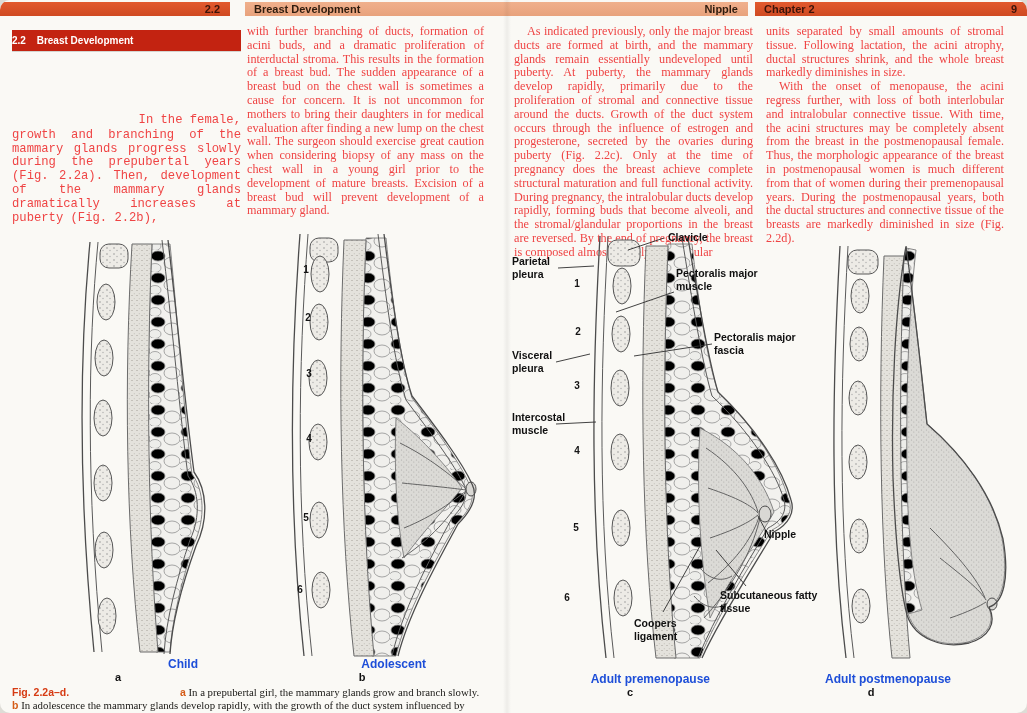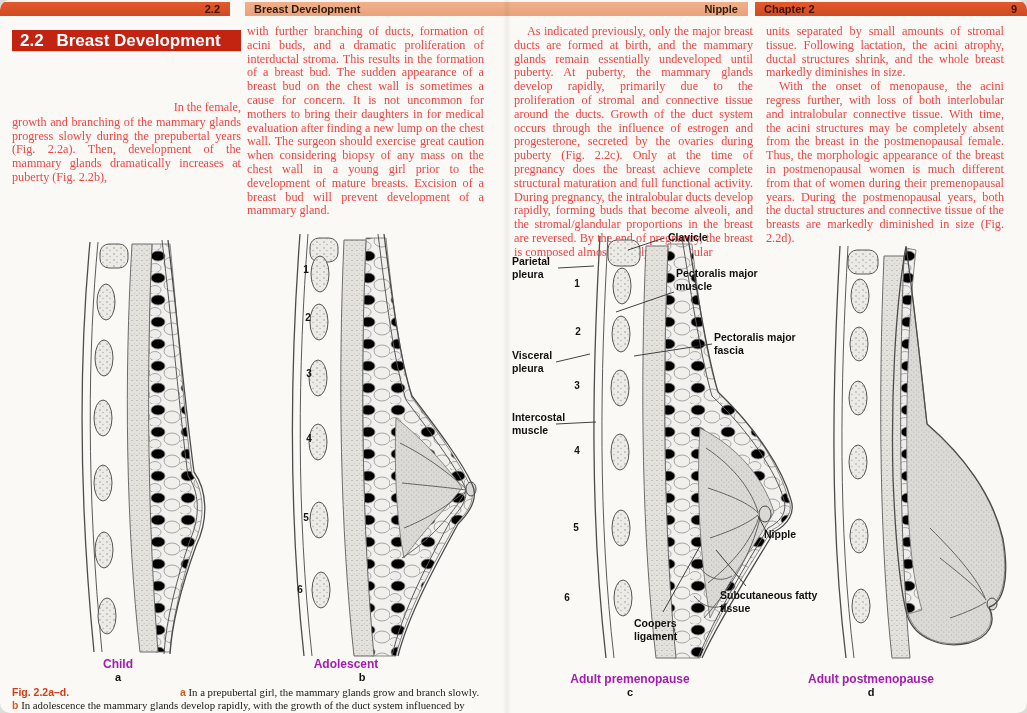--- a/index.html
+++ b/index.html
@@ -14,27 +14,27 @@
   .hbar-orange{background:linear-gradient(180deg,#e25a2e,#cf4a22);color:#3d140a;}
   .hbar-salmon{background:linear-gradient(180deg,#f0b08c,#e8a27c);color:#2f1c0e;}
   #hb1{left:0;width:230px;text-align:right;padding-right:10px;box-sizing:border-box;}
   #hb2{left:245px;width:263px;padding-left:9px;box-sizing:border-box;}
   #hb3{left:508px;width:240px;text-align:right;padding-right:10px;box-sizing:border-box;}
   #hb4{left:755px;width:272px;padding-left:9px;box-sizing:border-box;}
   #hb4 .pgnum{position:absolute;right:10px;top:0;}
 
   
   .section-box{position:absolute;left:12px;top:30px;width:229px;height:21px;background:#c32311;
-    color:#fff;font-family:"Liberation Sans",sans-serif;font-weight:bold;font-size:17px;
-    line-height:21px;padding-left:8px;box-sizing:border-box;box-shadow:0 1px 0 rgba(0,0,0,.15);}
+    color:#fff;font-family:"Liberation Sans",sans-serif;font-weight:bold;font-size:10px;
+    line-height:21px;padding-left:0;box-sizing:border-box;box-shadow:0 1px 0 rgba(0,0,0,.15);}
   .section-box .sec-num{margin-right:8px;}
 
   
   .col{position:absolute;color:#ef4444;font-size:12.2px;line-height:13.8px;}
-  #lp-c1{left:12px;top:101px;width:229px;}
+  #lp-c1{left:12px;top:114px;width:229px;font-family:Liberation Mono, monospace;}
   #lp-c2{left:247px;top:25px;width:237px;}
   #rp-c1{left:514px;top:25px;width:239px;}
   #rp-c2{left:766px;top:25px;width:238px;}
   .just{text-align:justify;}
   .indent{text-indent:13px;}
   .line-right{text-align:right;}
   .mt{margin-top:1px;}
 
   
   .figs{position:absolute;left:0;top:228px;}
@@ -42,22 +42,22 @@
   .ln2{fill:none;stroke:#5a5a5a;stroke-width:1;}
   .bone{fill:url(#bonep);stroke:#565656;stroke-width:1;}
   .muscle{fill:url(#musc);stroke:#6b6b6b;stroke-width:1;}
   .fat{fill:url(#lobu);stroke:#7a7a7a;stroke-width:.9;}
   .glandf{fill:url(#gland);stroke:#7a7a7a;stroke-width:.9;}
   .duct{fill:none;stroke:#636363;stroke-width:1;}
   .leader{stroke:#2e2e2e;stroke-width:.9;}
   .nip{fill:#d9d8d4;stroke:#4c4c4c;stroke-width:1;}
 
   
-  .figlabel{position:absolute;width:160px;text-align:center;font-family:"Liberation Sans",sans-serif;
-    font-weight:bold;font-size:12px;color:#a21caf;}
+  .figlabel{position:absolute;width:160px;text-align:right;font-family:"Liberation Sans",sans-serif;
+    font-weight:bold;font-size:12px;color:#1d4ed8;}
   .figletter{position:absolute;width:160px;text-align:center;font-family:"Liberation Sans",sans-serif;
     font-weight:bold;font-size:11px;color:#121212;}
 
   
   .anno{position:absolute;font-family:"Liberation Sans",sans-serif;font-weight:bold;
     font-size:10.5px;line-height:12.5px;color:#101010;}
   .ribnum{position:absolute;width:12px;text-align:center;font-family:"Liberation Sans",sans-serif;
     font-weight:bold;font-size:10px;color:#151515;}
 
   

